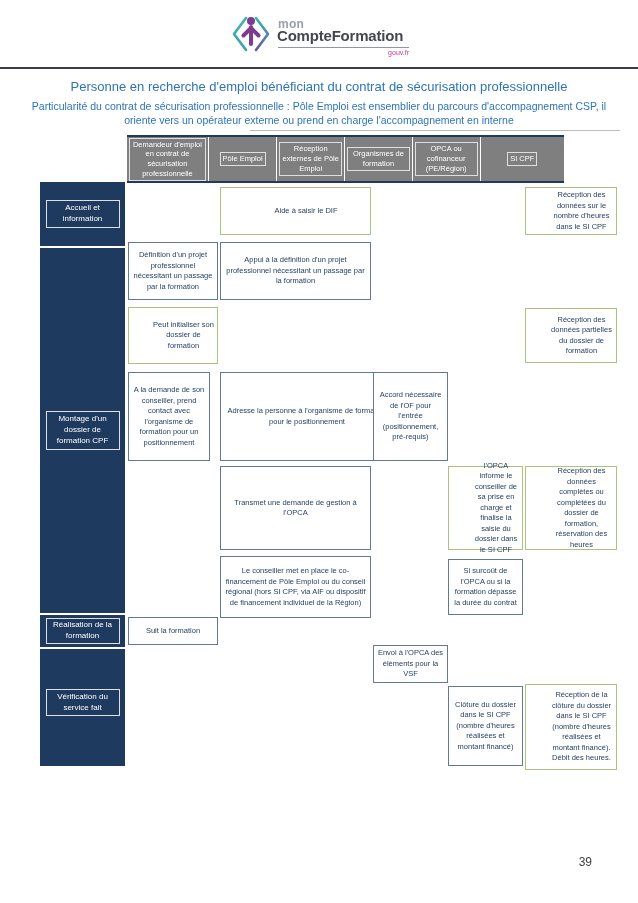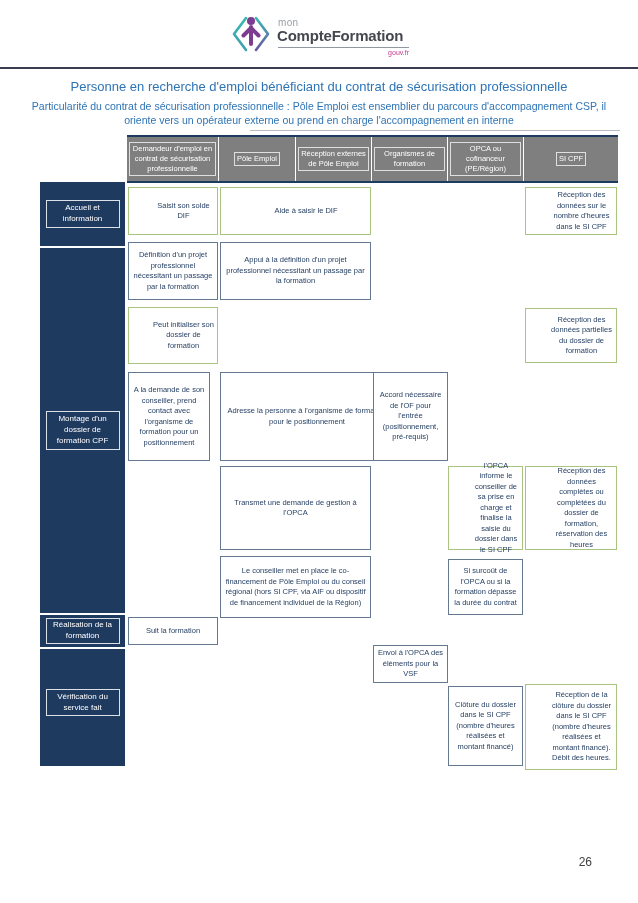--- a/index.html
+++ b/index.html
@@ -3,33 +3,33 @@
 <meta charset="utf-8">
 <style>
   html,body{margin:0;padding:0;background:#e8e8e8;}
   .page{
     position:relative;width:638px;height:903px;background:#ffffff;
     margin:0 auto;overflow:hidden;
     font-family:"Liberation Sans", sans-serif;color:#1f3a5f;
   }
   
   .logo-icon{position:absolute;left:229px;top:10px;width:44px;height:48px;}
-  .logo-mon{position:absolute;left:278px;top:17px;font-size:10px;color:#9aa0a6;letter-spacing:.3px;}
+  .logo-mon{position:absolute;left:278px;top:17px;font-size:12px;color:#9aa0a6;letter-spacing:.3px;font-weight:bold;}
   .logo-brand{position:absolute;left:277px;top:27px;font-size:15px;font-weight:bold;color:#45474f;letter-spacing:-0.2px;}
   .logo-underline{position:absolute;left:278px;top:47px;width:131px;height:1px;background:#9097a0;}
   .logo-gouv{position:absolute;left:369px;top:49px;width:40px;text-align:right;font-size:7px;color:#c23b8a;}
   .top-rule{position:absolute;left:0;top:67px;width:638px;height:2px;background:#3b3b4f;}
   
   .title{position:absolute;left:20px;top:79px;width:598px;text-align:center;
          font-size:13px;color:#2e74b5;}
   .subtitle{position:absolute;left:30px;top:99px;width:578px;text-align:center;
             font-size:10.5px;line-height:1.35;color:#2e74b5;}
   .subtitle-rule{position:absolute;left:250px;top:130px;width:370px;height:1px;background:#b9bcc2;}
   
-  .thead{position:absolute;left:127px;top:135px;width:491px;height:48px;
+  .thead{position:absolute;left:127px;top:135px;width:437px;height:48px;
          display:flex;background:#7f7f7f;box-sizing:border-box;
          border-top:2px solid #1f3a5f;border-bottom:2px solid #1f3a5f;}
   .th{display:flex;align-items:center;justify-content:center;box-sizing:border-box;
       border-right:1px solid #ffffff;padding:2px;}
   .th:last-child{border-right:none;}
   .th-inner{border:1px solid rgba(255,255,255,.75);color:#ffffff;font-size:7.5px;
             line-height:1.3;text-align:center;padding:1px 2px;}
   
   .sidebar{position:absolute;left:40px;top:182px;width:85px;height:584px;
            background:#1f3a5f;display:flex;flex-direction:column;box-sizing:border-box;}
@@ -106,21 +106,20 @@
       <div class="lane-label">Montage d'un dossier de formation CPF</div>
     </div>
     <div class="lane sep" style="height:34px">
       <div class="lane-label" style="padding:1px 2px">Réalisation de la formation</div>
     </div>
     <div class="lane" style="height:119px;align-items:flex-start;padding-top:40px">
       <div class="lane-label">Vérification du service fait</div>
     </div>
   </div>
 
-  <div class="box green" style="left:128px;top:187px;width:90px;height:48px">Saisit son solde DIF</div>
   <div class="box green" style="left:220px;top:187px;width:151px;height:48px">Aide à saisir le DIF</div>
   <div class="box green" style="left:525px;top:187px;width:92px;height:48px">Réception des données sur le nombre d'heures dans le SI CPF</div>
 
   <div class="box" style="left:128px;top:242px;width:90px;height:58px">Définition d'un projet professionnel nécessitant un passage par la formation</div>
   <div class="box" style="left:220px;top:242px;width:151px;height:58px">Appui à la définition d'un projet professionnel nécessitant un passage par la formation</div>
 
   <div class="box green" style="left:128px;top:307px;width:90px;height:57px">Peut initialiser son dossier de formation</div>
   <div class="box green" style="left:525px;top:308px;width:92px;height:55px">Réception des données partielles du dossier de formation</div>
 
   <div class="box" style="left:128px;top:372px;width:82px;height:89px">A la demande de son conseiller, prend contact avec l'organisme de formation pour un positionnement</div>
@@ -133,14 +132,14 @@
 
   <div class="box" style="left:220px;top:556px;width:151px;height:62px">Le conseiller met en place le co-financement de Pôle Emploi ou du conseil régional (hors SI CPF, via AIF ou dispositif de financement individuel de la Région)</div>
   <div class="box" style="left:448px;top:559px;width:75px;height:56px">Si surcoût de l'OPCA ou si la formation dépasse la durée du contrat</div>
 
   <div class="box" style="left:128px;top:617px;width:90px;height:28px">Suit la formation</div>
   <div class="box" style="left:373px;top:645px;width:75px;height:38px">Envoi à l'OPCA des éléments pour la VSF</div>
 
   <div class="box" style="left:448px;top:686px;width:75px;height:80px">Clôture du dossier dans le SI CPF (nombre d'heures réalisées et montant financé)</div>
   <div class="box green" style="left:525px;top:684px;width:92px;height:86px">Réception de la clôture du dossier dans le SI CPF (nombre d'heures réalisées et montant financé). Débit des heures.</div>
 
-  <div class="pagenum">26</div>
+  <div class="pagenum">39</div>
 </div>
 
 </body></html>

